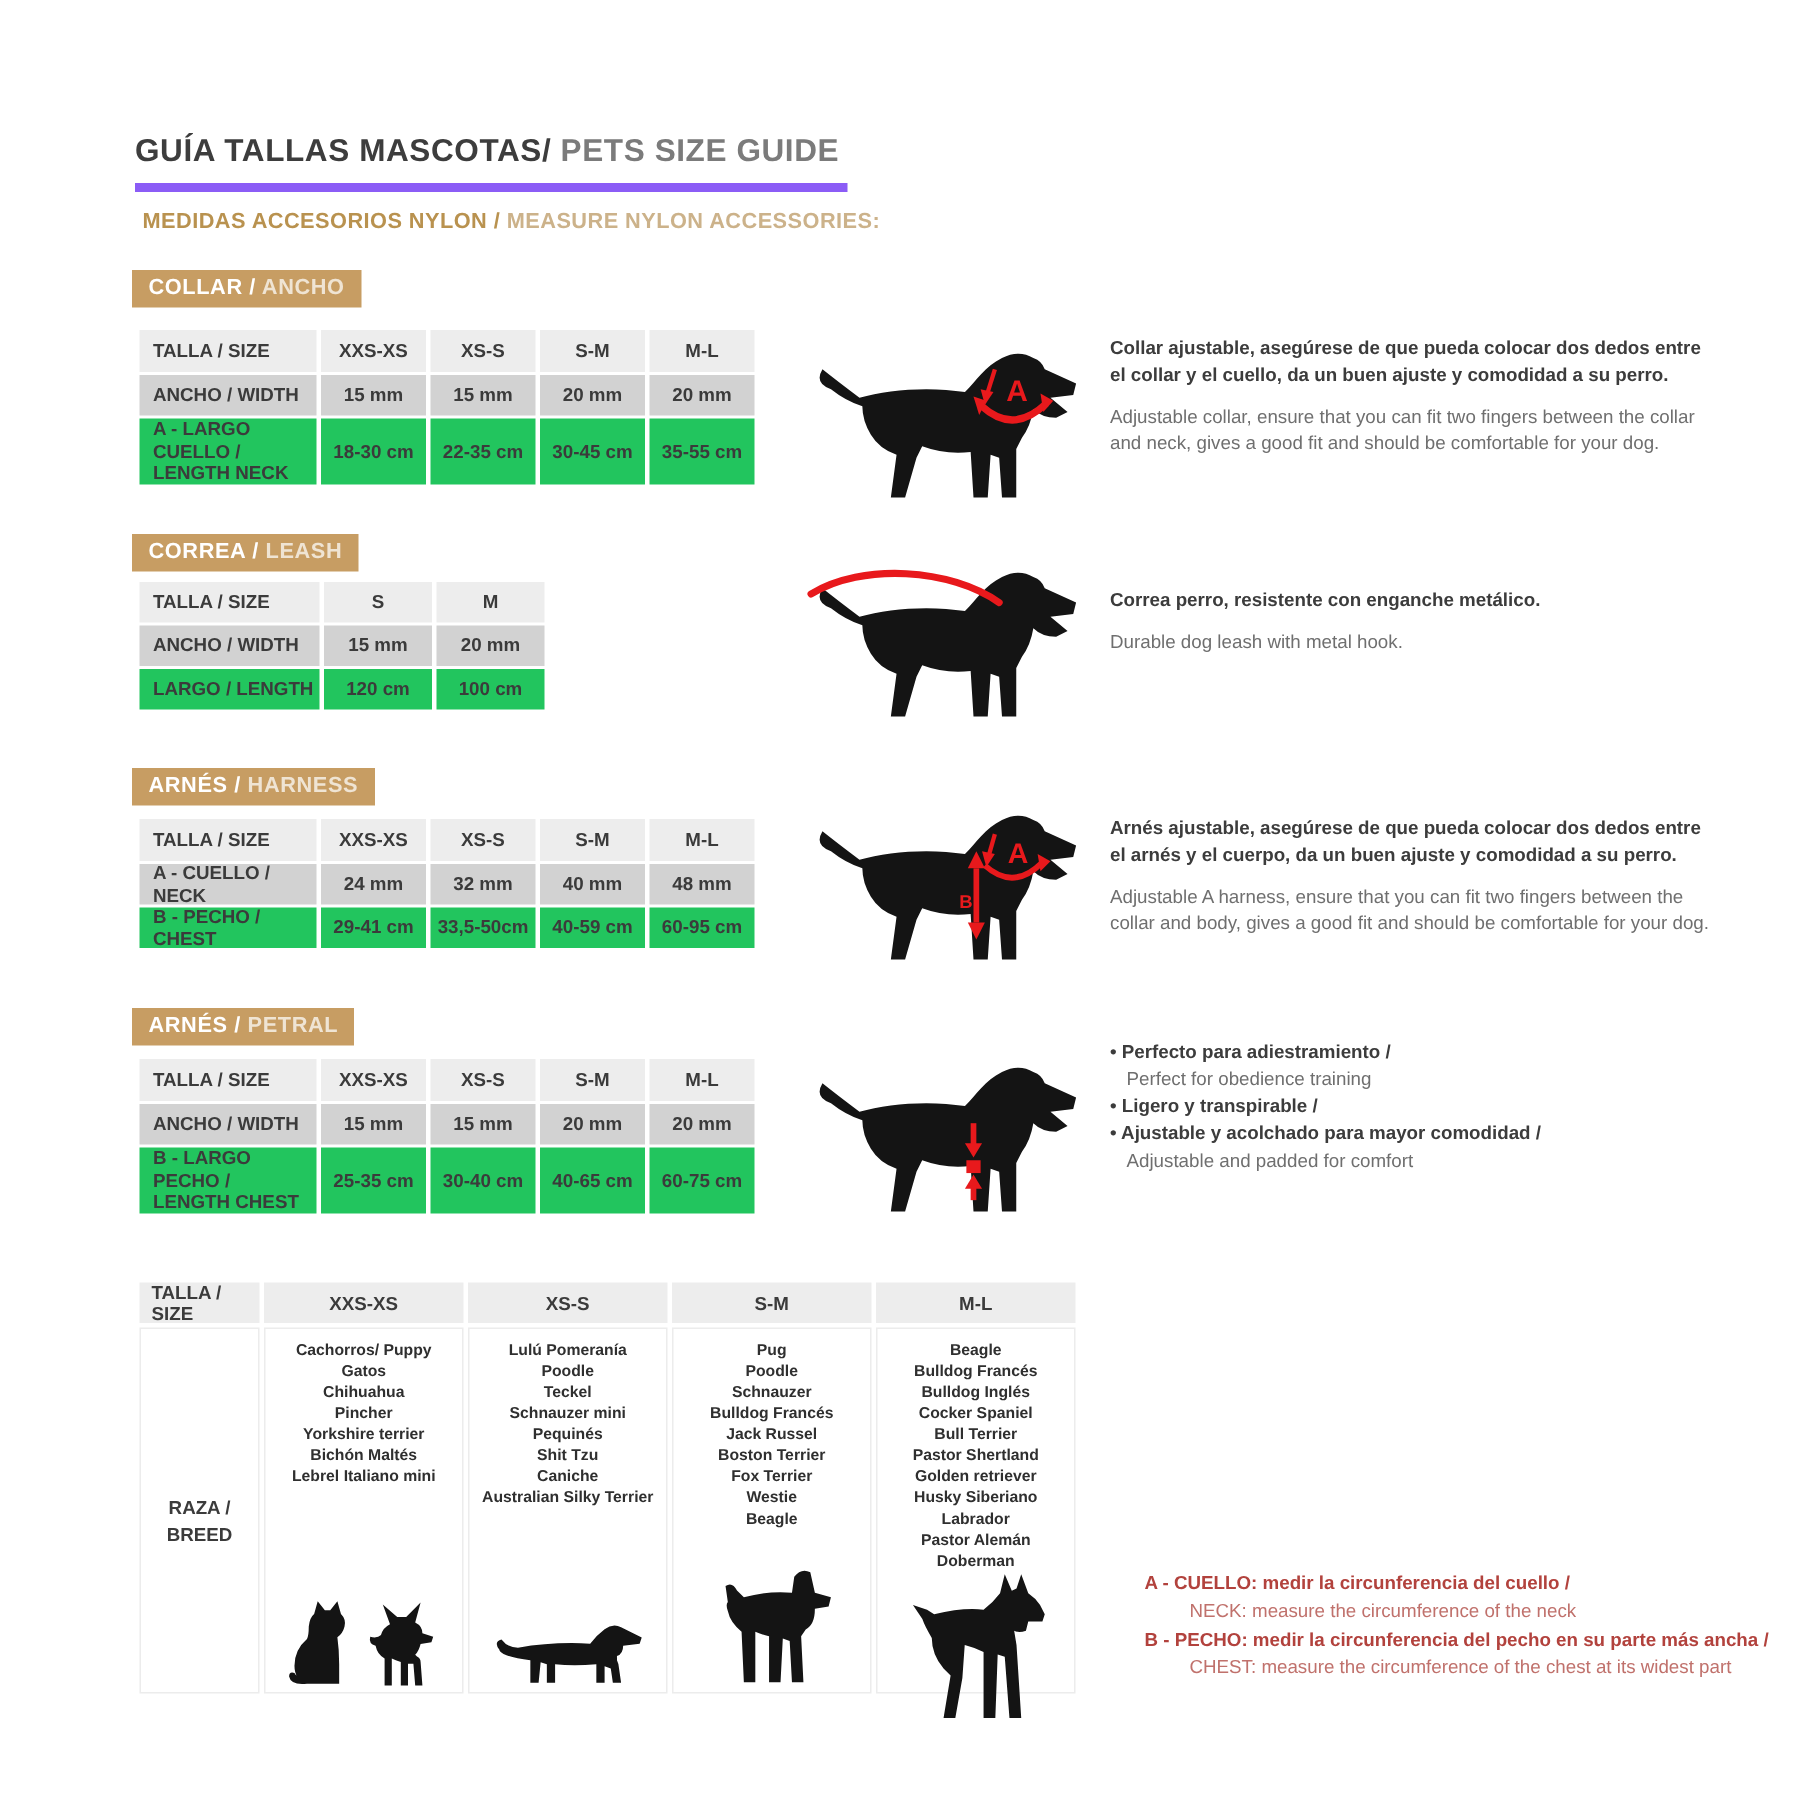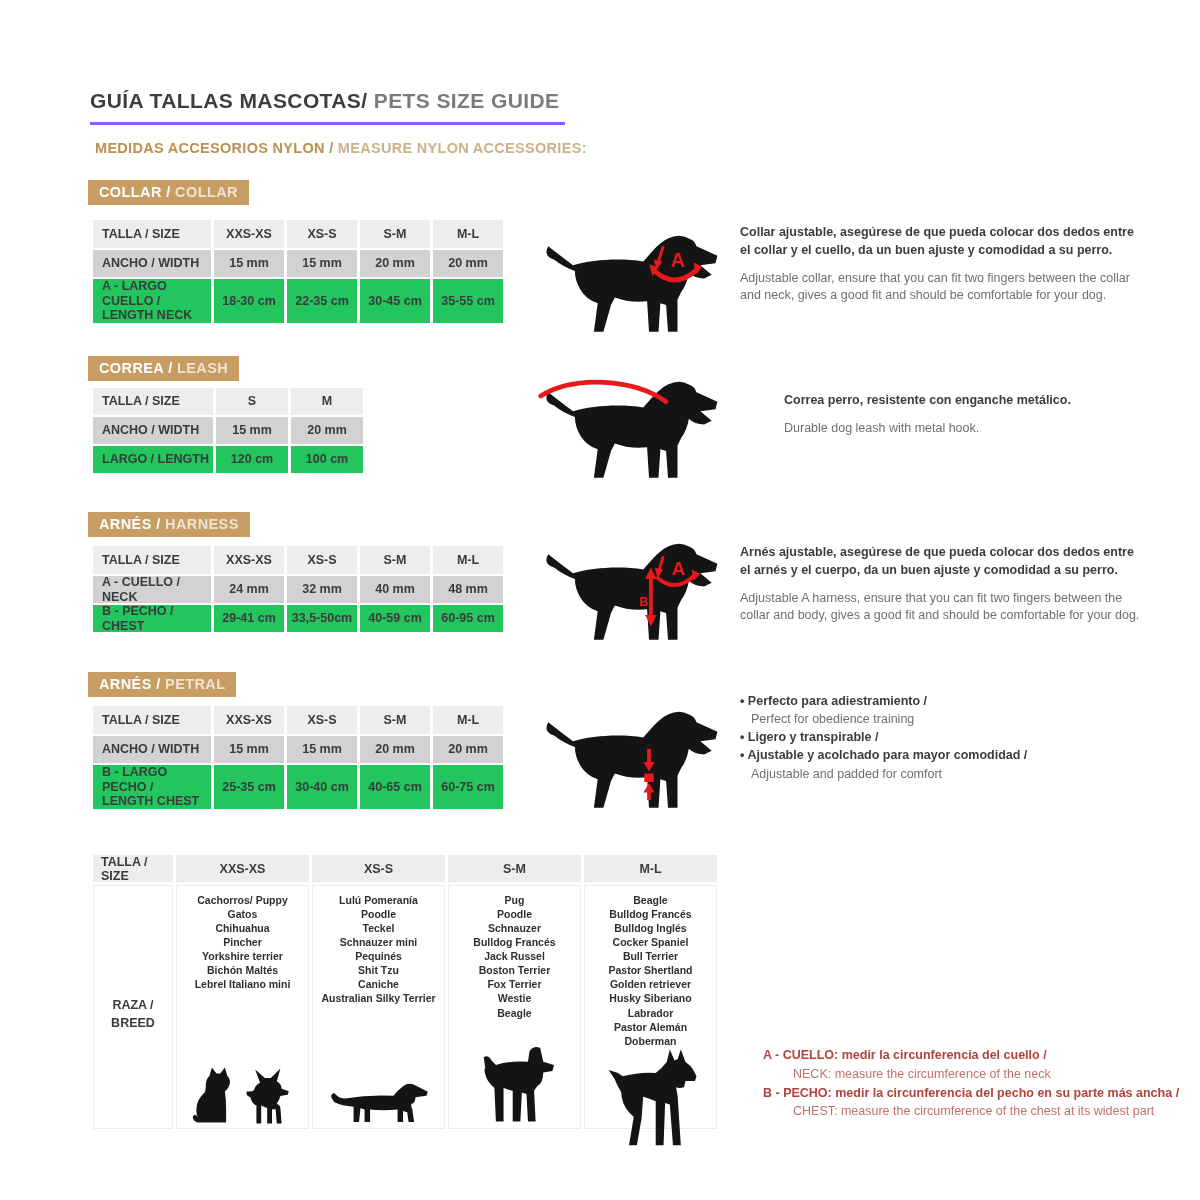--- a/index.html
+++ b/index.html
@@ -5,21 +5,21 @@
   html,body { margin:0; padding:0; }
   body {
     width:1200px; height:1200px; position:relative; background:#ffffff;
     font-family:"Liberation Sans", sans-serif; color:#3b3b3b;
     -webkit-font-smoothing:antialiased;
   }
 
   
   .page-title {
     position:absolute; left:90px; top:75px; font-size:21px; font-weight:bold;
-    letter-spacing:0.4px; border-bottom:3px solid #8b5cf6; padding-bottom:9px;
+    letter-spacing:0.4px; border-bottom:6px solid #8b5cf6; padding-bottom:9px;
     display:inline-block; padding-right:6px;
   }
   .page-title .es { color:#3d3d3d; }
   .page-title .en { color:#7b7b7b; }
 
   .subtitle { position:absolute; left:95px; top:140px; font-size:14.5px; font-weight:bold; letter-spacing:0.3px; }
   .subtitle .es { color:#b9924f; }
   .subtitle .en { color:#ccb28a; }
 
   
@@ -96,21 +96,21 @@
     <path id="p-dach" d="M8,42 Q2,34 10,32 Q16,40 26,40 Q60,34 96,36 Q102,28 110,22 Q118,16 126,20 L146,30 L144,36 L128,38 Q128,46 122,48 L122,52 Q124,56 124,60 L126,74 L118,74 L116,60 L110,58 L110,74 L102,74 L102,56 Q80,58 62,56 L62,74 L54,74 L54,56 L48,54 L46,74 L38,74 L38,52 Q20,50 12,46 Q8,44 8,42 Z"></path>
     <path id="p-schn" d="M16,34 L14,20 Q20,16 24,24 L30,30 Q52,24 72,26 L74,12 Q80,4 88,8 L92,26 L106,30 L104,38 L92,40 Q92,54 84,58 L80,64 L82,104 L72,104 L70,68 L64,66 L62,104 L52,104 L52,64 Q44,62 40,60 L40,104 L30,104 L28,60 Q18,52 16,42 Q14,36 16,34 Z"></path>
     <path id="p-dob" d="M14,40 L6,28 L18,32 L24,36 Q48,30 66,32 Q74,26 80,18 L84,2 L90,16 L94,14 L98,2 L104,18 Q110,22 114,28 L118,36 L116,42 L104,42 L102,50 Q96,52 92,50 L94,62 L98,124 L88,124 L84,72 L78,70 L76,124 L66,124 L66,68 Q58,64 50,62 L48,90 L42,124 L32,124 L38,88 L32,82 Q22,70 22,56 Q16,46 14,40 Z"></path>
   </defs>
 </svg>
 
 <h1 class="page-title"><span class="es">GUÍA TALLAS MASCOTAS/</span><span class="en"> PETS SIZE GUIDE</span></h1>
 
 <div class="subtitle"><span class="es">MEDIDAS ACCESORIOS NYLON /</span><span class="en"> MEASURE NYLON ACCESSORIES:</span></div>
 
-<div class="badge" style="left:88px; top:180px;"><span class="es">COLLAR /</span> <span class="en">COLLAR</span></div>
+<div class="badge" style="left:88px; top:180px;"><span class="es">COLLAR /</span> <span class="en">ANCHO</span></div>
 
 <div class="size-table" style="left:93px; top:220px; grid-template-columns:118px 70px 70px 70px 70px; grid-template-rows:28px 27px 44px;">
   <div class="cell label row-head">TALLA / SIZE</div>
   <div class="cell row-head">XXS-XS</div>
   <div class="cell row-head">XS-S</div>
   <div class="cell row-head">S-M</div>
   <div class="cell row-head">M-L</div>
   <div class="cell label row-mid">ANCHO / WIDTH</div>
   <div class="cell row-mid">15 mm</div>
   <div class="cell row-mid">15 mm</div>
@@ -155,21 +155,21 @@
   <div class="cell row-light">100 cm</div>
 </div>
 
 <svg class="fig" style="left:535px; top:358px;" width="190" height="133" viewBox="0 0 200 140">
   <use href="#p-dog" fill="#141414"></use>
   <g>
     <path d="M138,46 C104,22 42,18 6,40" stroke="#e8191c" stroke-width="5" fill="none" stroke-linecap="round"></path>
   </g>
 </svg>
 
-<div class="desc" style="left:784px; top:392px;">
+<div class="desc" style="left:740px; top:392px;">
   <div class="es">Correa perro, resistente con enganche metálico.</div>
   <div class="en">Durable dog leash with metal hook.</div>
 </div>
 
 <div class="badge" style="left:88px; top:512px;"><span class="es">ARNÉS /</span> <span class="en">HARNESS</span></div>
 
 <div class="size-table" style="left:93px; top:546px; grid-template-columns:118px 70px 70px 70px 70px; grid-template-rows:28px 27px 27px;">
   <div class="cell label row-head">TALLA / SIZE</div>
   <div class="cell row-head">XXS-XS</div>
   <div class="cell row-head">XS-S</div>

